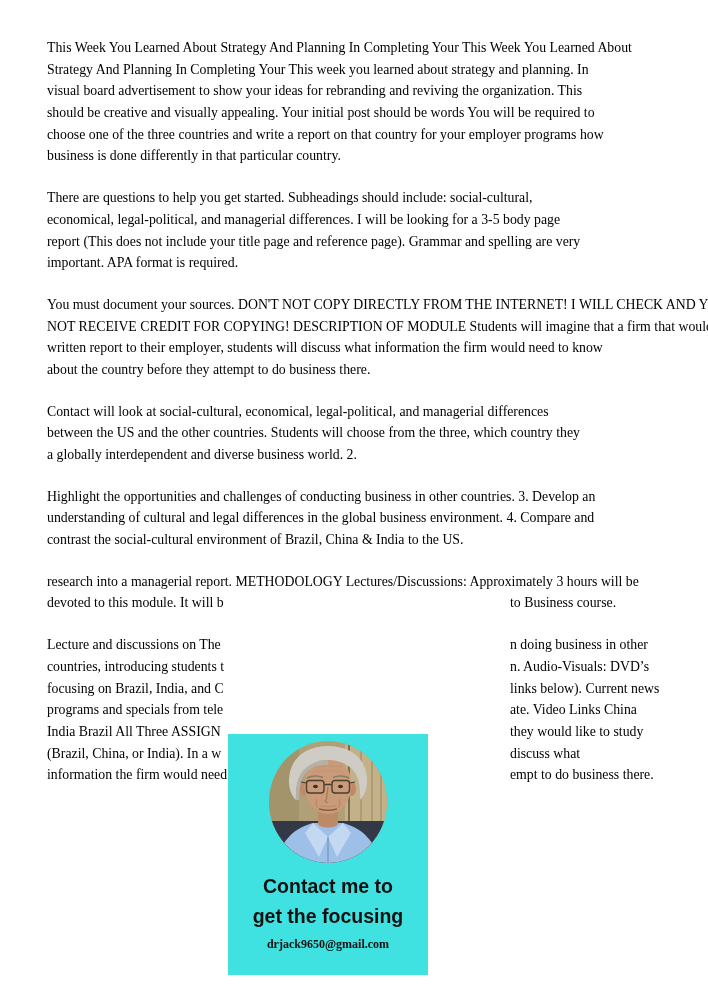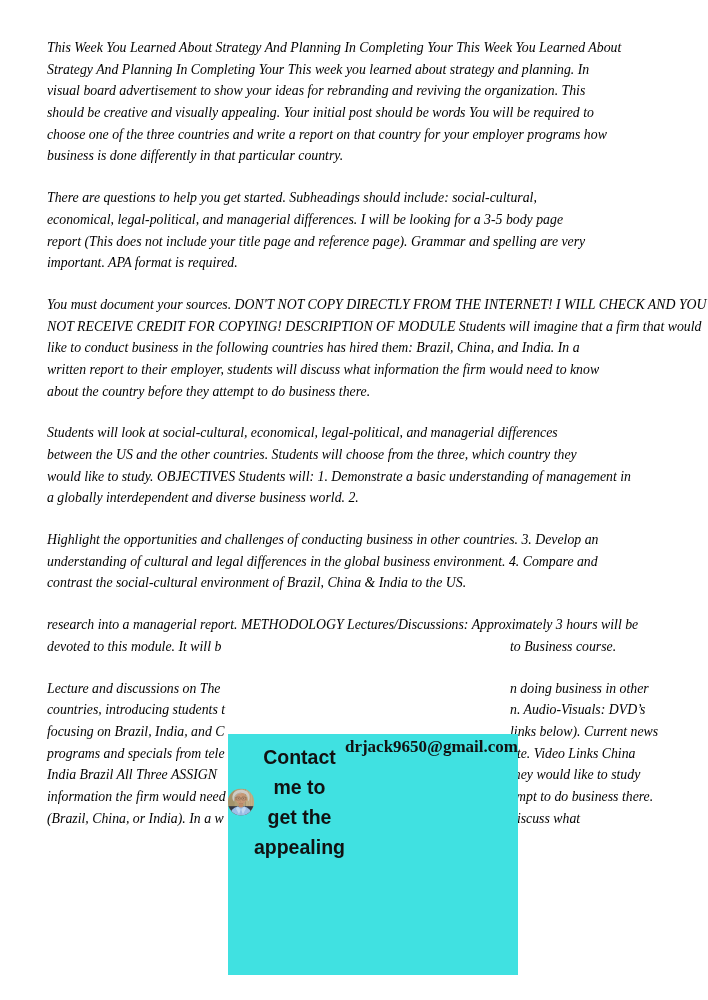--- a/index.html
+++ b/index.html
@@ -16,58 +16,58 @@
     width:661px;
     color:#000000;
     font-size:13.8px;
     line-height:21.7px;
   }
   .para{margin:0 0 20px 0;}
   .line{
     position:relative;
     white-space:nowrap;
     height:21.7px;
-    font-style:italic;
   }
   .line .frag-right{
     position:absolute;
     left:431px;top:0;
     white-space:nowrap;
     padding-left:32px;
   }
   
   .card{
     position:absolute;
     left:228px;top:734px;
-    width:290px;height:241px;
+    width:200px;height:241px;
     background:#40e1e1;
     z-index:5;
     display:flex;
-    flex-direction:row;
+    flex-direction:column;
+    align-items:center;
   }
   .portrait{
     margin-top:7px;
     width:118px;height:122px;
     display:block;
   }
   .headline{
     margin-top:8px;
     text-align:center;
     font-family:"Liberation Sans", sans-serif;
     font-weight:bold;
     font-size:19.5px;
     line-height:30px;
     color:#111111;
   }
   .email{
     margin-top:2px;
     text-align:center;
     font-family:"Liberation Serif", serif;
     font-weight:bold;
-    font-size:17px;
+    font-size:12px;
     line-height:22px;
     color:#111111;
   }
 </style>
 </head>
 <body>
 
 <div class="doc" id="doc">
     <div class="para">
       <div class="line">This Week You Learned About Strategy And Planning In Completing Your This Week You Learned About</div>
@@ -79,47 +79,45 @@
     </div>
     <div class="para">
       <div class="line">There are questions to help you get started. Subheadings should include: social-cultural,</div>
       <div class="line">economical, legal-political, and managerial differences. I will be looking for a 3-5 body page</div>
       <div class="line">report (This does not include your title page and reference page). Grammar and spelling are very</div>
       <div class="line">important. APA format is required.</div>
     </div>
     <div class="para">
       <div class="line">You must document your sources. DON'T NOT COPY DIRECTLY FROM THE INTERNET! I WILL CHECK AND YOU WILL</div>
       <div class="line">NOT RECEIVE CREDIT FOR COPYING! DESCRIPTION OF MODULE Students will imagine that a firm that would</div>
-      <div class="line">like to conduct business in the following countries has hired them: Brazil, China, and India. In a</div>
       <div class="line">written report to their employer, students will discuss what information the firm would need to know</div>
       <div class="line">about the country before they attempt to do business there.</div>
     </div>
     <div class="para">
-      <div class="line">Students will look at social-cultural, economical, legal-political, and managerial differences</div>
+      <div class="line">Contact will look at social-cultural, economical, legal-political, and managerial differences</div>
       <div class="line">between the US and the other countries. Students will choose from the three, which country they</div>
-      <div class="line">would like to study. OBJECTIVES Students will: 1. Demonstrate a basic understanding of management in</div>
       <div class="line">a globally interdependent and diverse business world. 2.</div>
     </div>
     <div class="para">
       <div class="line">Highlight the opportunities and challenges of conducting business in other countries. 3. Develop an</div>
       <div class="line">understanding of cultural and legal differences in the global business environment. 4. Compare and</div>
       <div class="line">contrast the social-cultural environment of Brazil, China &amp; India to the US.</div>
     </div>
     <div class="para">
       <div class="line">research into a managerial report. METHODOLOGY Lectures/Discussions: Approximately 3 hours will be</div>
       <div class="line"><span>devoted to this module. It will b</span><span class="frag-right">to Business course.</span></div>
     </div>
     <div class="para">
       <div class="line"><span>Lecture and discussions on The</span><span class="frag-right">n doing business in other</span></div>
       <div class="line"><span>countries, introducing students t</span><span class="frag-right">n. Audio-Visuals: DVD’s</span></div>
       <div class="line"><span>focusing on Brazil, India, and C</span><span class="frag-right">links below). Current news</span></div>
       <div class="line"><span>programs and specials from tele</span><span class="frag-right">ate. Video Links China</span></div>
       <div class="line"><span>India Brazil All Three ASSIGN</span><span class="frag-right">they would like to study</span></div>
+      <div class="line"><span>(Brazil, China, or India). In a w</span><span class="frag-right">discuss what</span></div>
       <div class="line"><span>information the firm would need</span><span class="frag-right">empt to do business there.</span></div>
-      <div class="line"><span>(Brazil, China, or India). In a w</span><span class="frag-right">discuss what</span></div>
     </div>
   </div>
 
 <div class="card">
   <svg class="portrait" viewBox="0 0 118 122" xmlns="http://www.w3.org/2000/svg">
     <defs>
       <clipPath id="ovalClip">
           <ellipse cx="59" cy="61" rx="59" ry="61"></ellipse>
         </clipPath>
     </defs>
@@ -169,16 +167,16 @@
 
       <path d="M48,58 Q45.5,63 48.5,67" stroke="#ab7c5c" stroke-width="1" fill="none" opacity="0.7"></path>
       <path d="M70,58 Q72.5,63 69.5,67" stroke="#ab7c5c" stroke-width="1" fill="none" opacity="0.7"></path>
 
       <path d="M51,64.5 Q59,67 67,64.5" stroke="#b08763" stroke-width="1.2" fill="none" opacity="0.7"></path>
       <path d="M50,68 Q59,70.5 68,68" stroke="#8c5a48" stroke-width="1.6" fill="none"></path>
     </g>
   </svg>
   <div class="headline">
     <div>Contact me to</div>
-    <div>get the appealing</div>
+    <div>get the focusing</div>
   </div>
   <div class="email">drjack9650@gmail.com</div>
 </div>
 
 </body></html>

